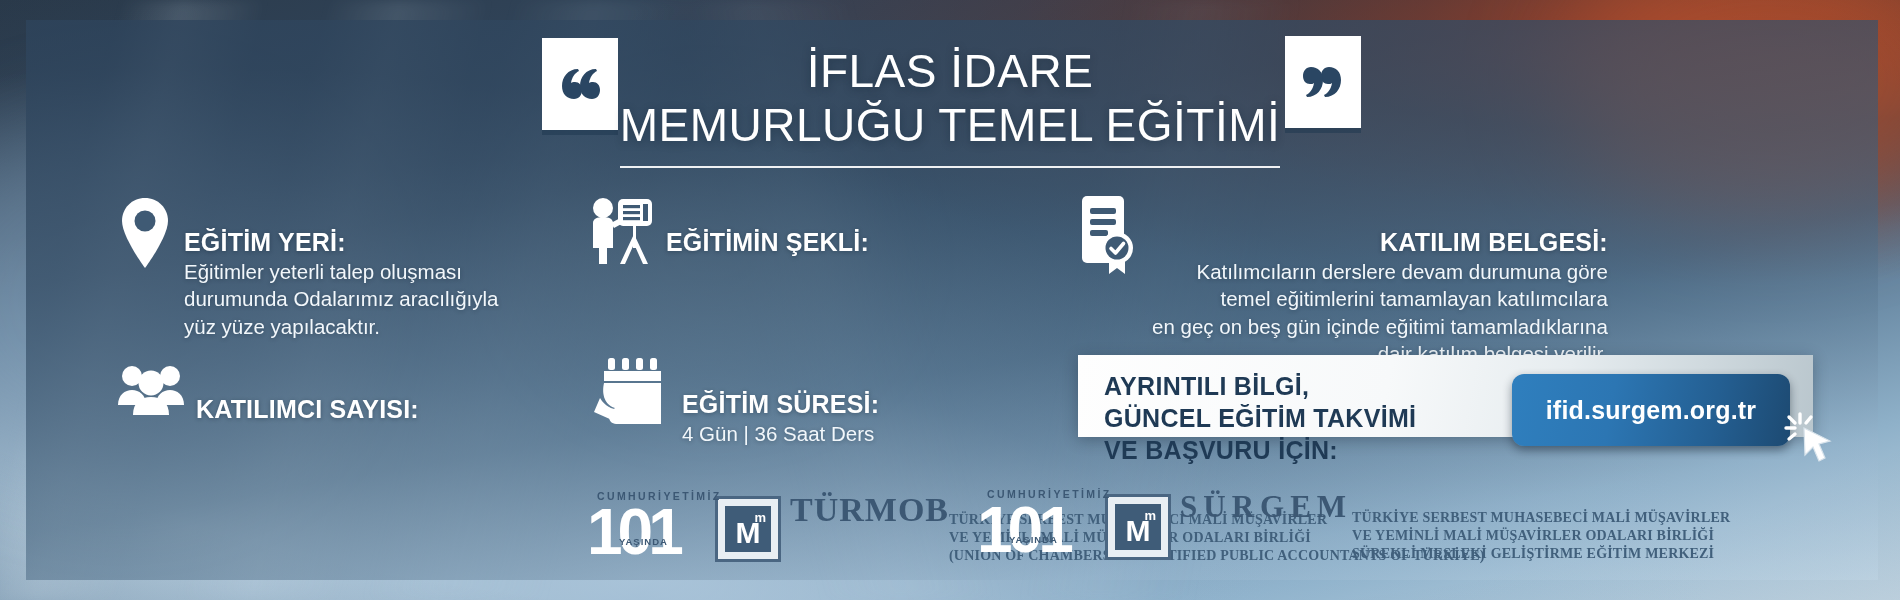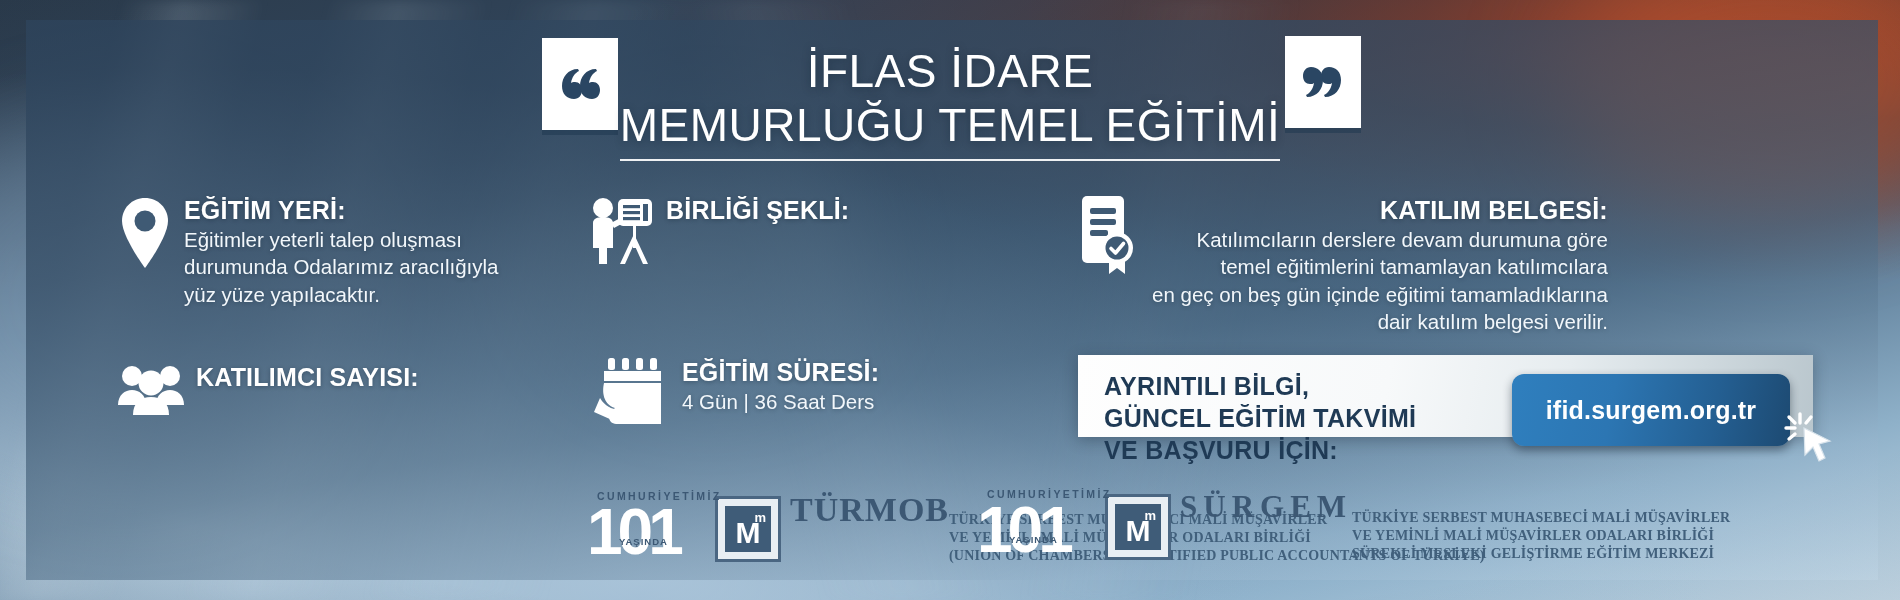--- a/index.html
+++ b/index.html
@@ -65,26 +65,26 @@
     position:absolute;
     left:0;right:0;top:44px;
     text-align:center;
     color:#ffffff;
     font-weight:300;
     letter-spacing:.5px;
     line-height:1.18;
     text-shadow:0 2px 8px rgba(10,25,40,.35);
   }
   .title .l1{font-size:46px;display:block;}
-  .title .l2{font-size:46px;display:inline-block;padding-bottom:6px;border-bottom:2px solid rgba(255,255,255,.92);}
+  .title .l2{font-size:46px;display:inline-block;padding-bottom:13px;border-bottom:2px solid rgba(255,255,255,.92);}
 
   
   .feat{position:absolute;display:flex;align-items:flex-start;gap:12px;}
   .feat .ico{flex:0 0 auto;display:block;}
-  .feat .txt{color:#fff;}
+  .feat .txt{color:#fff;margin-top:32px;}
   .feat h3{
     margin:0 0 1px 0;
     font-size:25px;font-weight:700;letter-spacing:.2px;
     color:#ffffff;
     text-shadow:0 1px 4px rgba(10,25,40,.35);
   }
   .feat p{
     margin:0;
     font-size:20.5px;font-weight:400;line-height:1.34;
     color:#f2f7fb;
@@ -232,21 +232,21 @@
         <rect x="28" y="3" width="34" height="27" rx="5" fill="#ffffff"></rect>
         <rect x="33" y="9" width="17" height="3.2" fill="#3f5a74"></rect>
         <rect x="33" y="15" width="17" height="3.2" fill="#3f5a74"></rect>
         <rect x="33" y="21" width="17" height="3.2" fill="#3f5a74"></rect>
         <rect x="53" y="8" width="5" height="17" fill="#3f5a74"></rect>
         <rect x="43" y="30" width="3" height="22" fill="#ffffff"></rect>
         <path d="M30 68 L44 38 L58 68 L53 68 L44 48 L35 68 Z" fill="#ffffff"></path>
       </svg>
     </span>
     <span class="txt">
-      <h3>BİRLİĞİ ŞEKLİ:</h3>
+      <h3>EĞİTİMİN ŞEKLİ:</h3>
     </span>
   </div>
 
   <div class="feat" id="feat-belge">
     <span class="ico">
       <svg width="62" height="80" viewBox="0 0 62 80" aria-hidden="true">
         <path d="M4 5 A5 5 0 0 1 9 0 L41 0 A5 5 0 0 1 46 5 L46 62 A5 5 0 0 1 41 67 L9 67 A5 5 0 0 1 4 62 Z" fill="#ffffff"></path>
         <rect x="12" y="12" width="26" height="6" rx="2" fill="#3f5a74"></rect>
         <rect x="12" y="23" width="26" height="6" rx="2" fill="#3f5a74"></rect>
         <rect x="12" y="34" width="18" height="6" rx="2" fill="#3f5a74"></rect>

